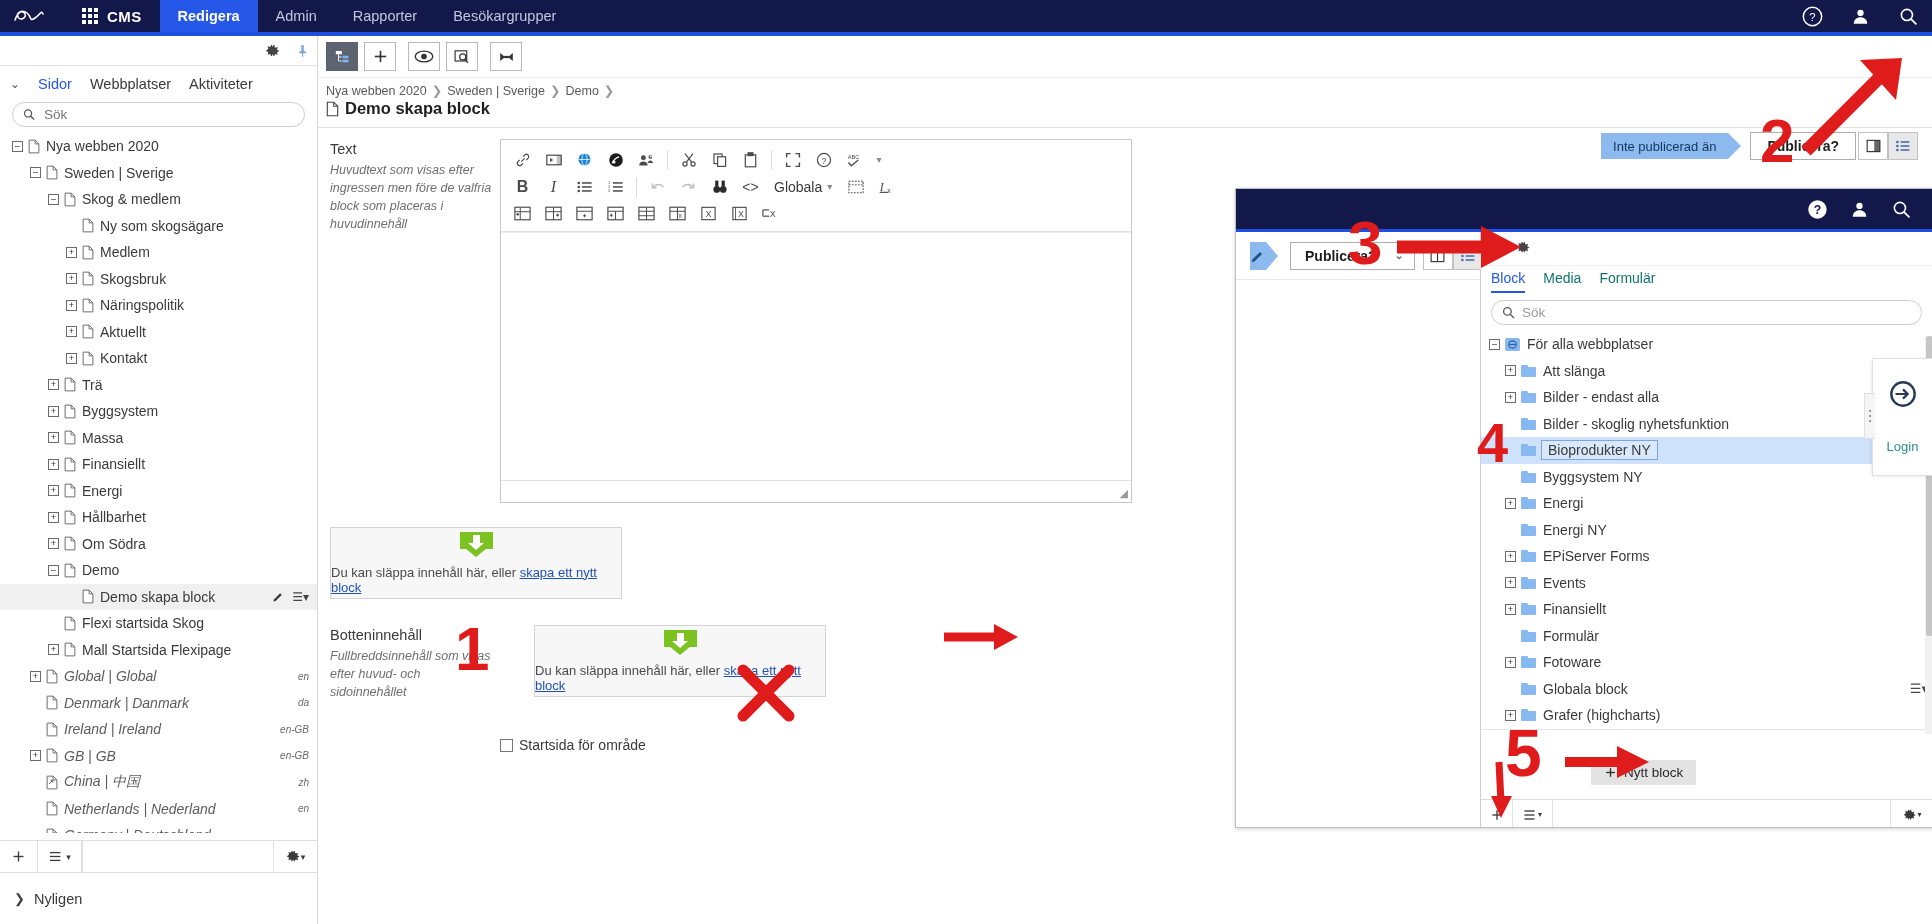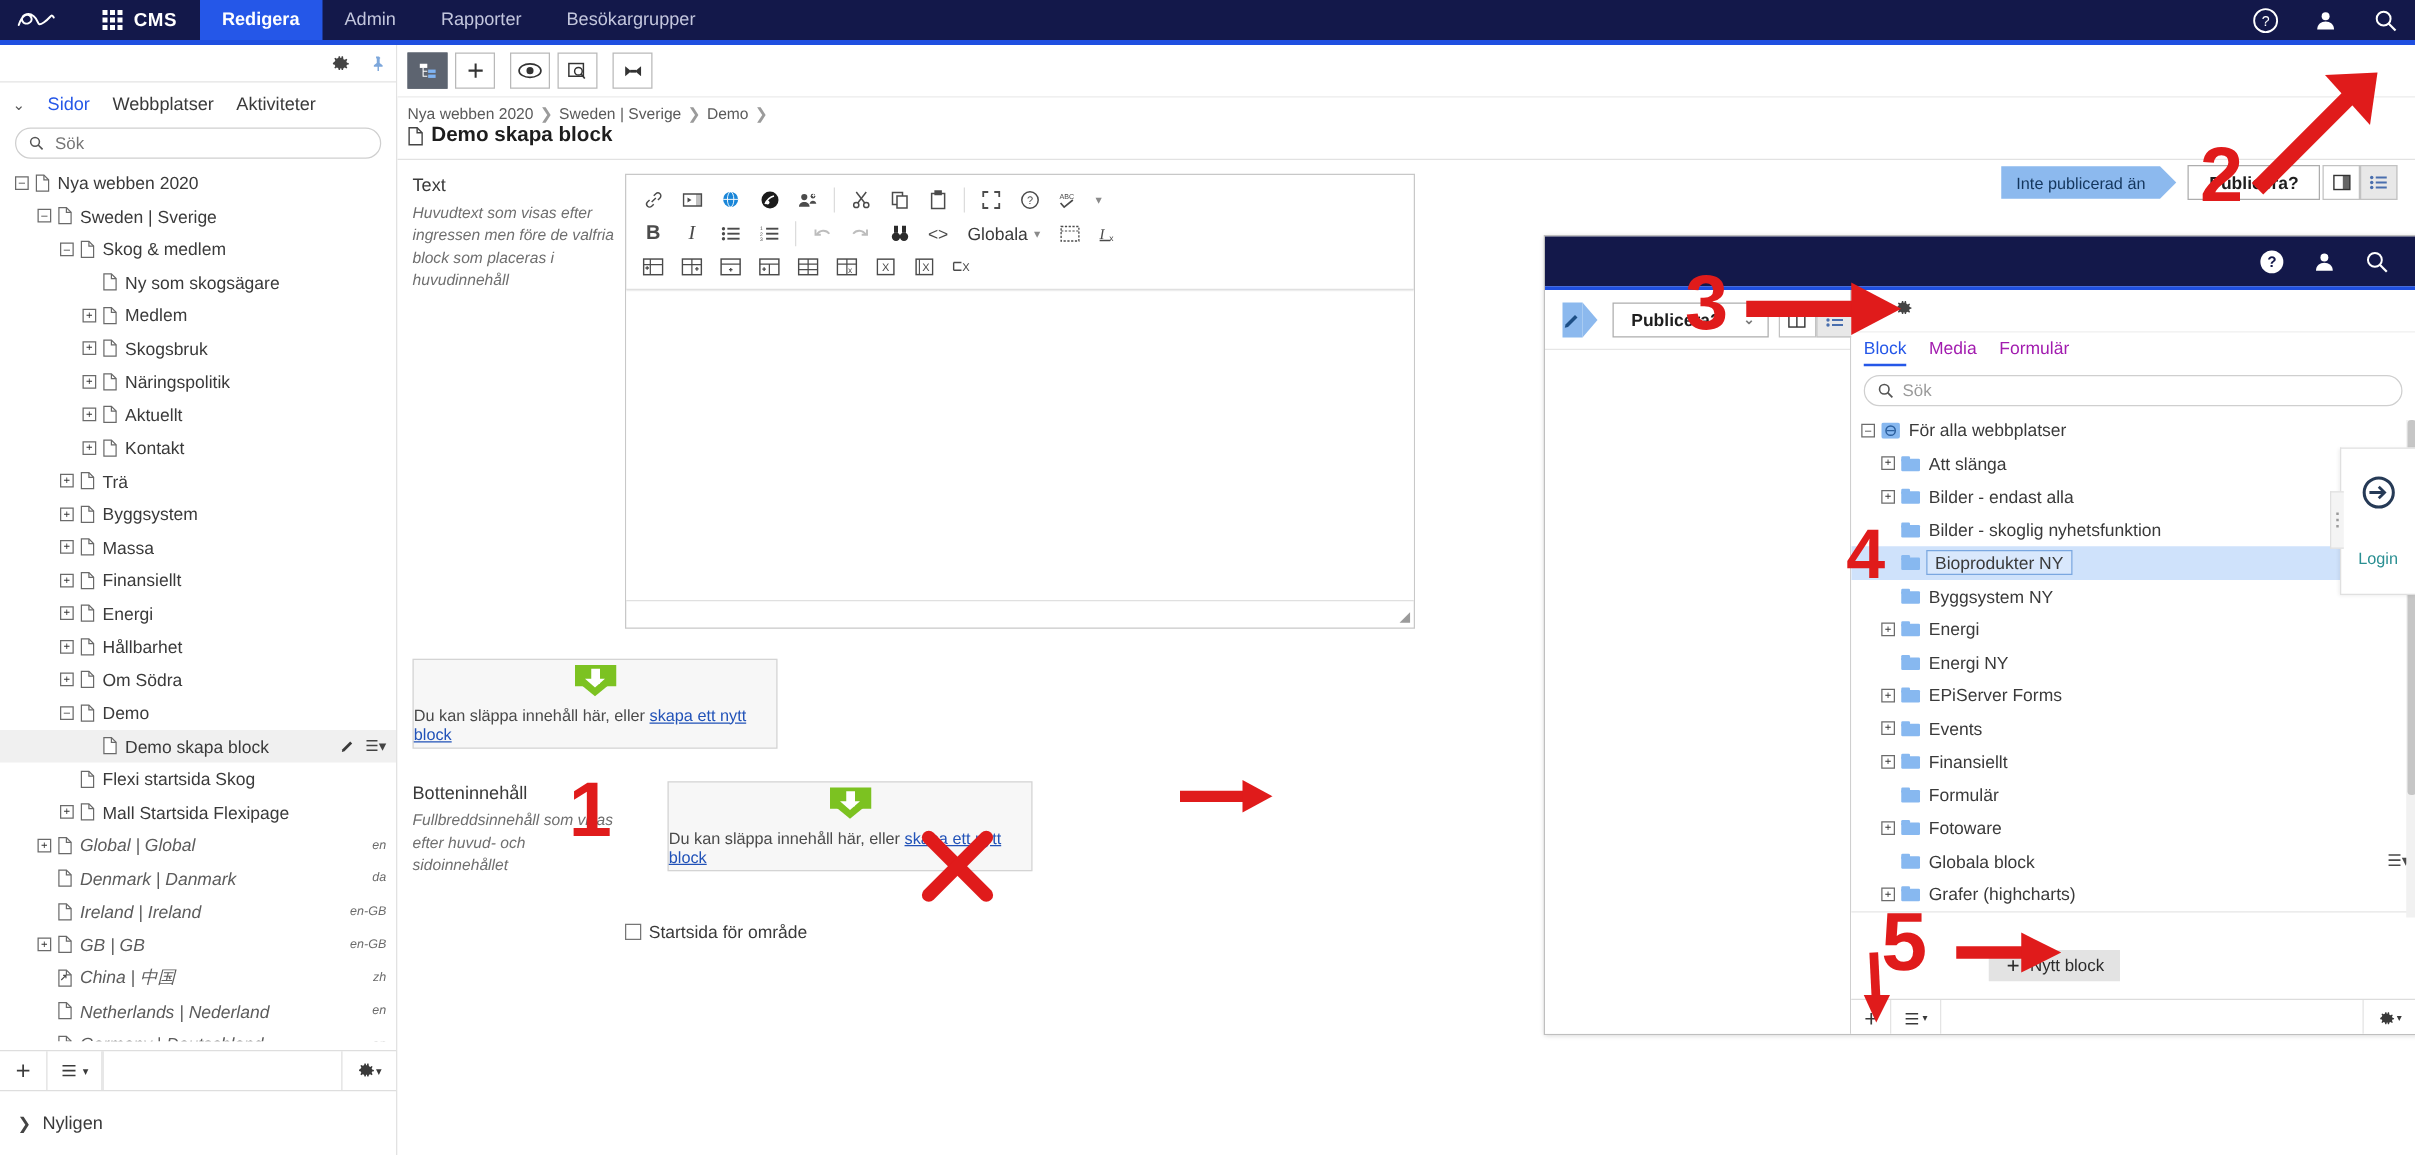--- a/index.html
+++ b/index.html
@@ -115,21 +115,21 @@
   .ov-body{ display:flex; height:597px;}
   .ov-left{ width:245px; border-right:1px solid #cfcfcf; background:#fff; position:relative;}
   .ov-lefttop{ height:48px; display:flex; align-items:center; padding-left:14px; gap:0; border-bottom:1px solid #e6e6e6;}
   .ov-pencil{ width:42px; height:28px; background:#8cb9ee; display:flex; align-items:center; justify-content:center; position:relative; color:#16406e;}
   .ov-pencil:after{ content:""; position:absolute; right:-12px; top:0; border-left:12px solid #8cb9ee; border-top:14px solid transparent; border-bottom:14px solid transparent;}
   .ov-pub{ margin-left:24px; border:1px solid #adadad; height:28px; background:#fff; display:flex; align-items:center; gap:18px; padding:0 10px 0 14px; font-weight:bold; font-size:14px; color:#1e1e1e; cursor:pointer;}
   .ov-vt{ display:flex; margin-left:8px;}
   .ov-right{ flex:1; position:relative; background:#fff;}
   .ov-rtoolbar{ height:34px; display:flex; align-items:center; padding-left:8px; gap:14px; border-bottom:1px solid #efefef;}
   .ov-tabs{ display:flex; gap:18px; padding:4px 0 0 10px; font-size:14px; height:30px; align-items:flex-start;}
-  .ov-tab{ color:#a21caf; cursor:pointer; padding-bottom:5px;}
+  .ov-tab{ color:#0f766e; cursor:pointer; padding-bottom:5px;}
   .ov-tab.active{ color:#2557e8; border-bottom:2px solid #2557e8;}
   .ov-search{ margin:4px 12px 6px 10px; height:25px; border:1px solid #cfcfcf; border-radius:13px; display:flex; align-items:center; padding:0 10px; gap:7px; color:#9a9a9a; font-size:13.5px;}
   .ov-tree{ height:398px; overflow:hidden; font-size:14px;}
   .ovrow{ display:flex; align-items:center; height:26.5px; padding-right:6px; white-space:nowrap; cursor:pointer;}
   .ovrow.sel{ background:#cfe2fb;}
   .ovrow.sel .ovname{ border:1px solid #7aa7e0; background:#d9e8fc; padding:1px 6px; margin-left:-2px;}
   .folder{ width:15px; height:12px; flex:none; margin-right:7px; position:relative;}
   .folder .fb{ position:absolute; left:0; bottom:0; width:15px; height:10px; background:#87b8f0; border-radius:1px;}
   .folder .ft{ position:absolute; left:0; top:0; width:7px; height:4px; background:#87b8f0; border-radius:1px 1px 0 0;}
   .ovname{ color:#3a3a3a;}

